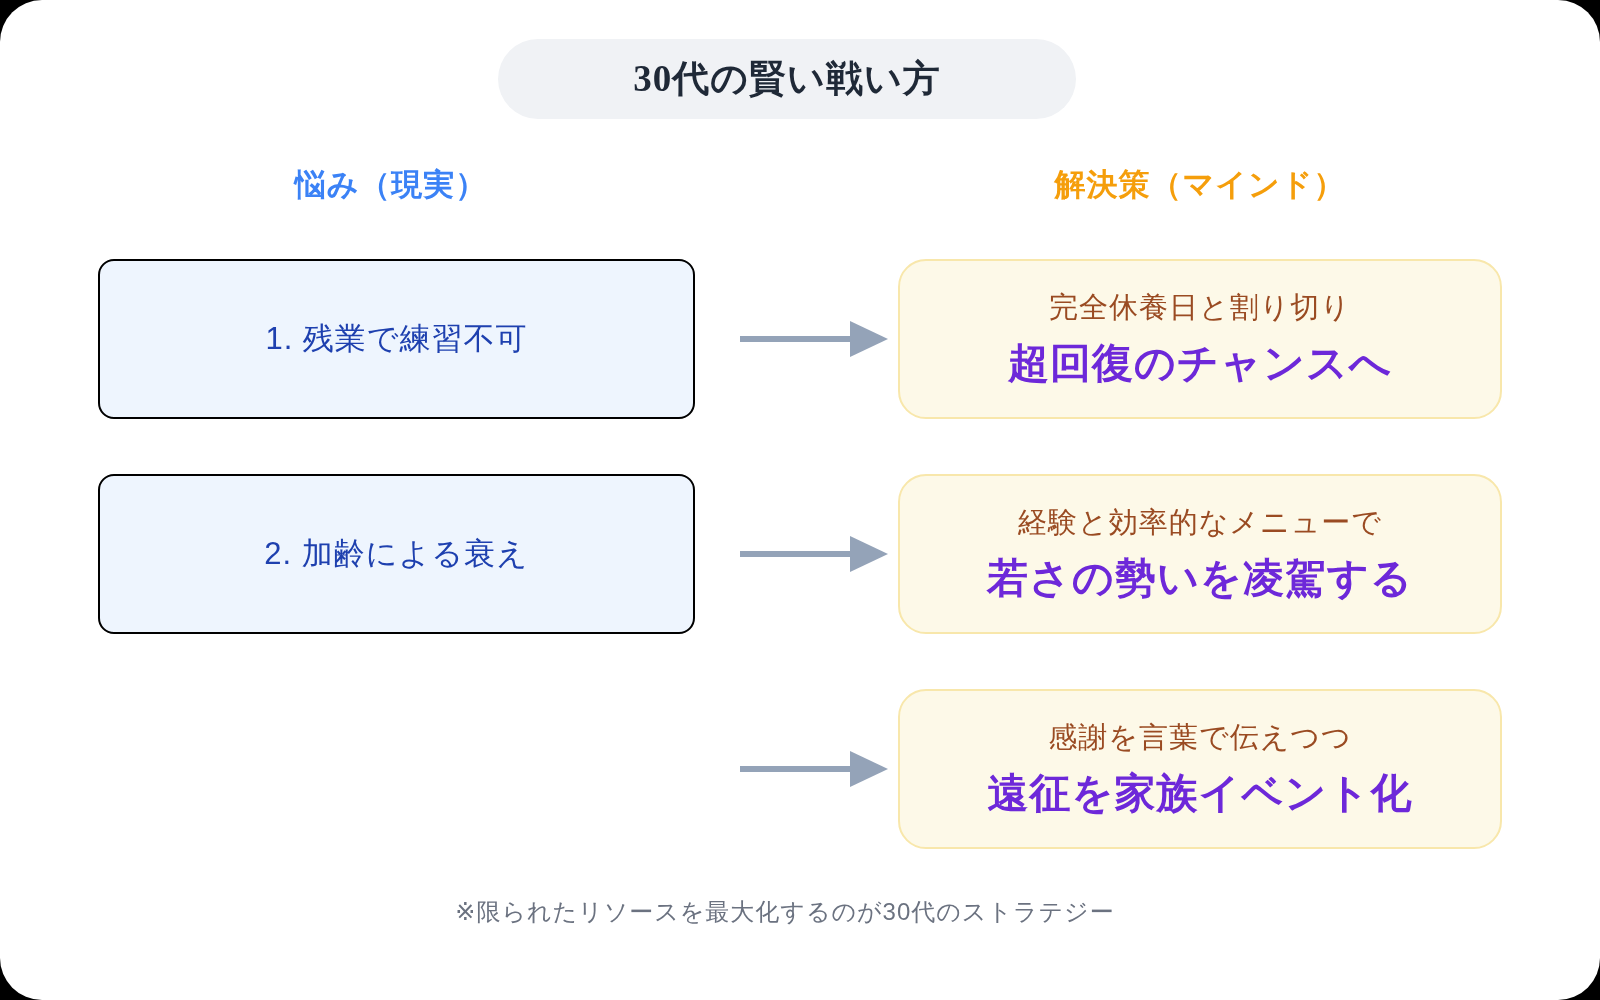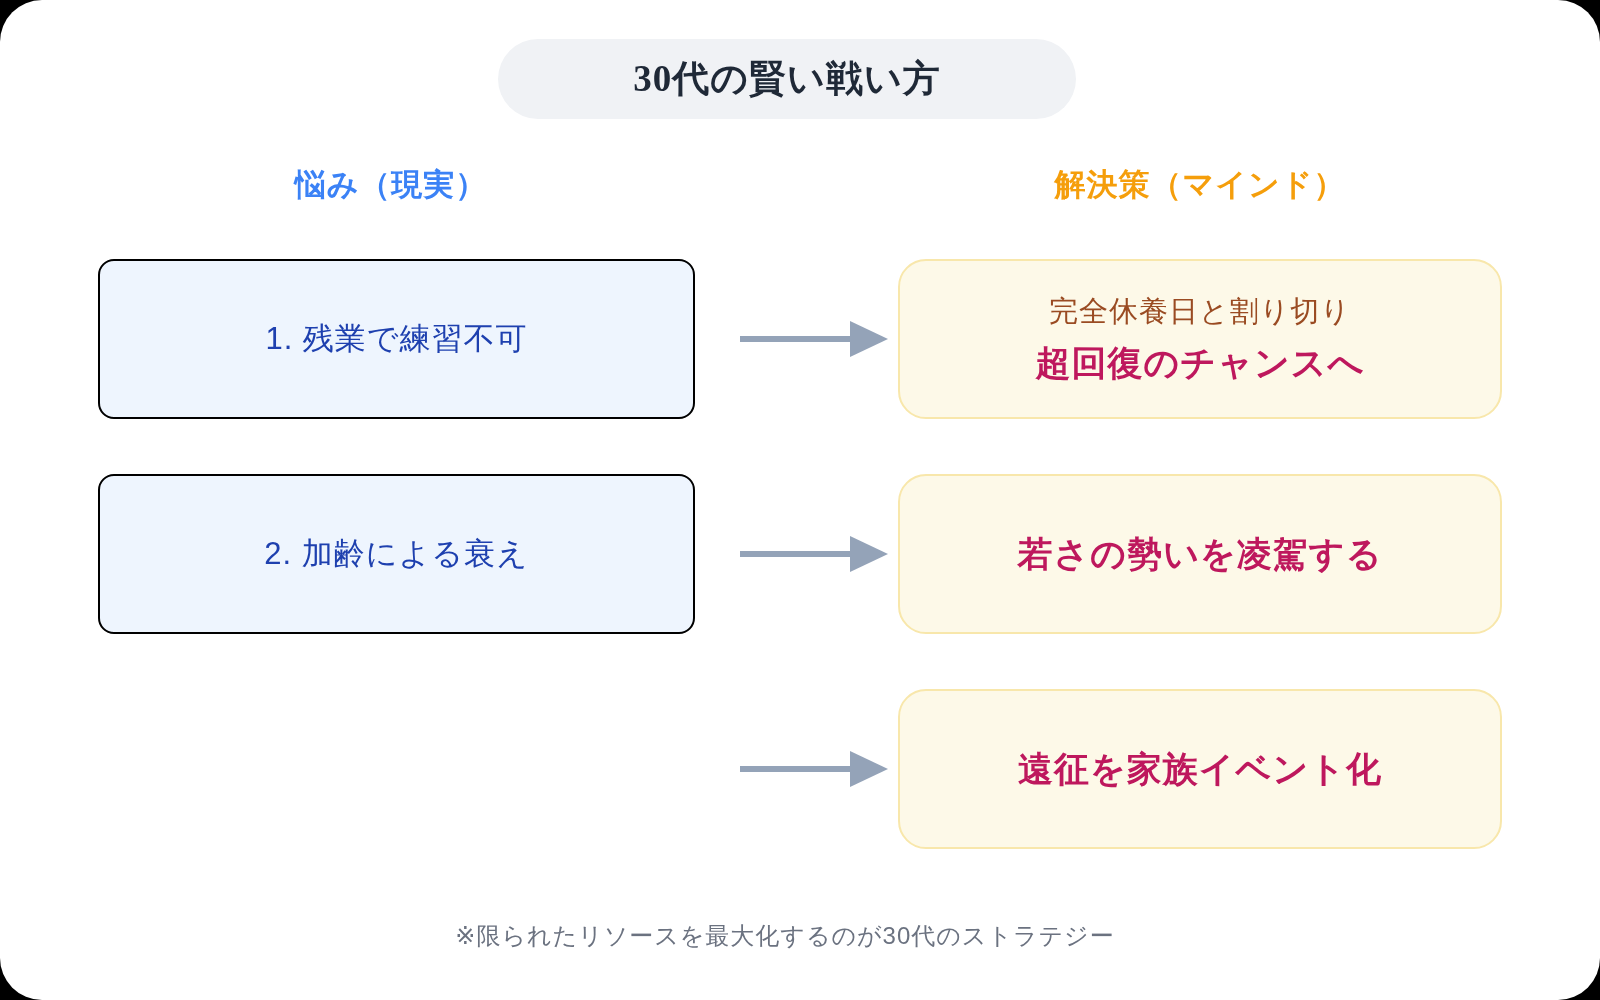--- a/index.html
+++ b/index.html
@@ -83,23 +83,23 @@
     justify-content: center;
     gap: 8px;
   }
   .solution-line1 {
     font-size: 29px;
     font-weight: 500;
     color: #9a4b22;
     letter-spacing: 1px;
   }
   .solution-line2 {
-    font-size: 35px;
+    font-size: 41px;
     font-weight: 700;
-    color: #be185d;
+    color: #6d28d9;
     letter-spacing: 1px;
   }
   .row-1 { top: 259px; }
   .row-2 { top: 474px; }
   .row-3 { top: 689px; }
 
   .arrow {
     position: absolute;
     left: 740px;
     width: 148px;
@@ -129,21 +129,20 @@
 
   .footer-note {
     position: absolute;
     left: 0;
     top: 896px;
     width: 1570px;
     text-align: center;
     font-size: 24px;
     color: #6b7280;
     letter-spacing: 1px;
-    margin-top: 24px;
   }
 </style>
 </head>
 <body>
 
 <div class="canvas">
 
   <div class="title-pill">
     <span>30代の賢い戦い方</span>
   </div>
@@ -168,26 +167,28 @@
   </div>
 
   <div class="problem-box row-2">
     <span>2. 加齢による衰え</span>
   </div>
   <div class="arrow arrow-2">
     <div class="shaft"></div>
     <div class="head"></div>
   </div>
   <div class="solution-box row-2">
+    <span class="solution-line1">経験と効率的なメニューで</span>
     <span class="solution-line2">若さの勢いを凌駕する</span>
   </div>
 
   <div class="arrow arrow-3">
     <div class="shaft"></div>
     <div class="head"></div>
   </div>
   <div class="solution-box row-3">
+    <span class="solution-line1">感謝を言葉で伝えつつ</span>
     <span class="solution-line2">遠征を家族イベント化</span>
   </div>
 
   <div class="footer-note">※限られたリソースを最大化するのが30代のストラテジー</div>
 
 </div>
 
 </body></html>

